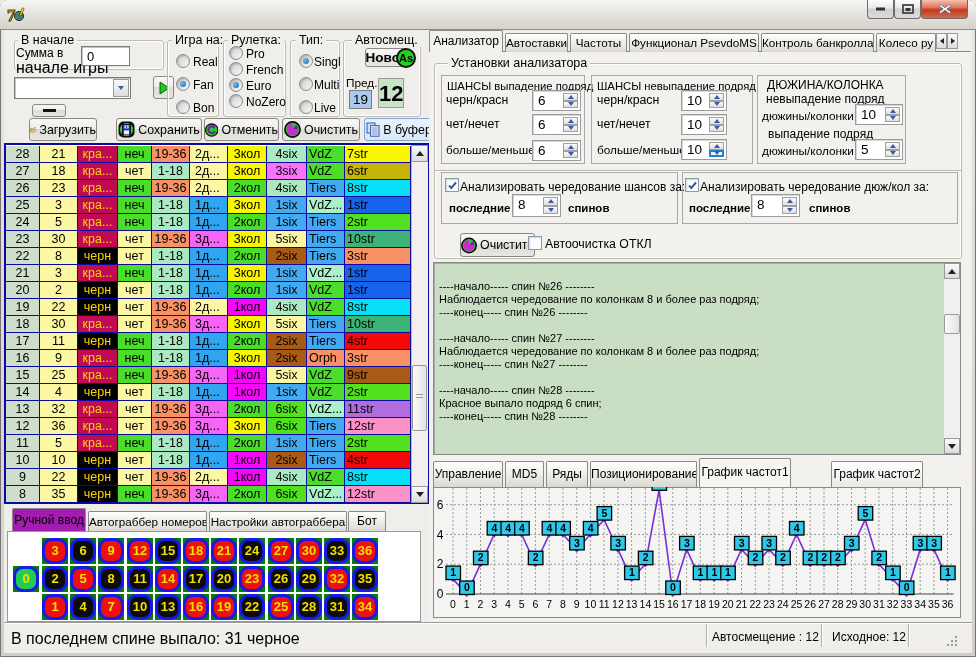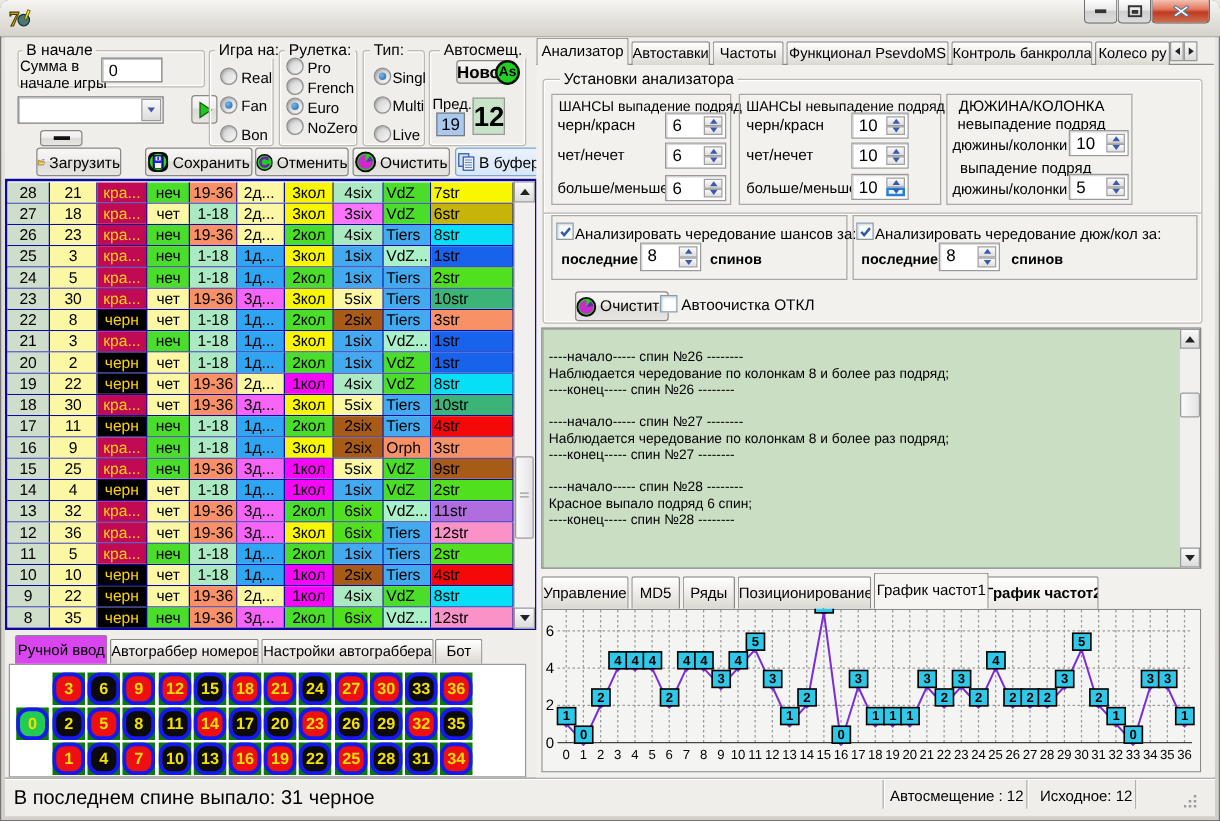--- a/index.html
+++ b/index.html
@@ -94,21 +94,21 @@
       <svg width="13" height="11" viewBox="0 0 13 11">
         <path d="M2 1 L6.5 4.2 L11 1 L12.5 2.5 L8.3 5.5 L12.5 8.5 L11 10 L6.5 6.8 L2 10 L0.5 8.5 L4.7 5.5 L0.5 2.5 Z" fill="#fff" stroke="#57799c" stroke-width="0.9"></path>
       </svg>
     </div>
 </div>
 <div id="client"></div>
 
 <div class="grp" style="left:14px;top:40px;width:150px;height:30px;"></div>
 <div class="grplbl" style="left:18px;top:33px;">В начале</div>
 <div class="lbl" style="left:16px;top:46px;font-size:12px;">Сумма в</div>
-<div class="lbl" style="left:16px;top:59px;font-size:12px;">начале игры</div>
+<div class="lbl" style="left:16px;top:59px;font-size:16px;">начале игры</div>
 <div class="sunken" style="position:absolute;left:81px;top:46px;width:49px;height:20px;font-size:13px;padding:2px 0 0 5px;">0</div>
 
 <div class="sunken" style="position:absolute;left:14px;top:77px;width:117px;height:22px;"></div>
 <div class="sbtn" style="left:113px;top:79px;width:16px;height:18px;">
     <span class="ard"></span>
   </div>
 <div class="btn" style="left:136px;top:76px;width:21px;height:23px;">
     <svg width="12" height="14">
       <path d="M2 1 L11 7 L2 13 Z" fill="#21c421" stroke="#0a650a"></path>
     </svg>
@@ -456,21 +456,21 @@
       <span style="width:0;height:0;border-left:4px solid transparent;border-right:4px solid transparent;border-bottom:5px solid #222;"></span>
     </div>
 <div class="sbtn" style="right:0px;top:341px;width:17px;height:17px;">
       <span style="width:0;height:0;border-left:4px solid transparent;border-right:4px solid transparent;border-top:5px solid #222;"></span>
     </div>
 <div class="sth" style="right:1px;top:220px;width:15px;height:66px;">
       <div style="margin:28px 3px 0 3px;border-top:1px solid #999;border-bottom:1px solid #999;height:4px;"></div>
     </div>
 </div>
 
-<div class="tab tabact" style="left:12px;top:508px;width:74px;height:23px;line-height:22px;background:#d946ef;">Ручной ввод</div>
+<div class="tab tabact" style="left:12px;top:508px;width:74px;height:23px;line-height:22px;background:#a21caf;">Ручной ввод</div>
 <div class="tab" style="left:88px;top:511px;width:119px;height:20px;line-height:19px;font-size:11.7px;">Автограббер номеров</div>
 <div class="tab" style="left:209px;top:511px;width:138px;height:20px;line-height:19px;font-size:11.7px;">Настройки автограббера</div>
 <div class="tab" style="left:348px;top:511px;width:38px;height:20px;line-height:19px;">Бот</div>
 <div style="position:absolute;left:7px;top:531px;width:414px;height:91px;background:#fff;border:1px solid #98989a;"></div>
 <div class="nb" style="left:42px;top:538px;">
     <div class="nbi" style="background:#ee1010;">3</div>
   </div>
 <div class="nb" style="left:70px;top:538px;">
     <div class="nbi" style="background:#0b0b0b;">6</div>
   </div>
@@ -783,21 +783,21 @@
 <div class="sbtn" style="left:944px;top:438px;width:16px;height:16px;">
     <span style="width:0;height:0;border-left:4px solid transparent;border-right:4px solid transparent;border-top:5px solid #222;"></span>
   </div>
 <div class="sth" style="left:944px;top:314px;width:16px;height:20px;"></div>
 
 <div class="tab" style="left:433px;top:461px;width:70px;height:26px;line-height:24px;">Управление</div>
 <div class="tab" style="left:505px;top:461px;width:39px;height:26px;line-height:24px;">MD5</div>
 <div class="tab" style="left:546px;top:461px;width:42px;height:26px;line-height:24px;">Ряды</div>
 <div class="tab" style="left:590px;top:461px;width:107px;height:26px;line-height:24px;">Позиционирование</div>
 <div class="tab tabact" style="left:699px;top:458px;width:92px;height:29px;line-height:26px;background:#f6f5f2;">График частот1</div>
-<div class="tab" style="left:787px;top:461px;width:92px;height:42px;line-height:24px;font-weight:bold;">График частот2</div>
+<div class="tab" style="left:831px;top:461px;width:92px;height:42px;line-height:24px;">График частот2</div>
 <svg width="528" height="131" style="position:absolute;left:433px;top:487px;">
 <rect x="0" y="0" width="528" height="131" fill="#f4f4f2"></rect>
 <rect x="0.5" y="0.5" width="527" height="130" fill="none" stroke="#8a8a8a"></rect>
 <line x1="20.0" y1="1.0" x2="20.0" y2="107.0" stroke="#9a9a9a" stroke-width="1" stroke-dasharray="2,2"></line>
 <line x1="33.7" y1="1.0" x2="33.7" y2="107.0" stroke="#9a9a9a" stroke-width="1" stroke-dasharray="2,2"></line>
 <line x1="47.5" y1="1.0" x2="47.5" y2="107.0" stroke="#9a9a9a" stroke-width="1" stroke-dasharray="2,2"></line>
 <line x1="61.2" y1="1.0" x2="61.2" y2="107.0" stroke="#9a9a9a" stroke-width="1" stroke-dasharray="2,2"></line>
 <line x1="75.0" y1="1.0" x2="75.0" y2="107.0" stroke="#9a9a9a" stroke-width="1" stroke-dasharray="2,2"></line>
 <line x1="88.7" y1="1.0" x2="88.7" y2="107.0" stroke="#9a9a9a" stroke-width="1" stroke-dasharray="2,2"></line>
 <line x1="102.4" y1="1.0" x2="102.4" y2="107.0" stroke="#9a9a9a" stroke-width="1" stroke-dasharray="2,2"></line>

